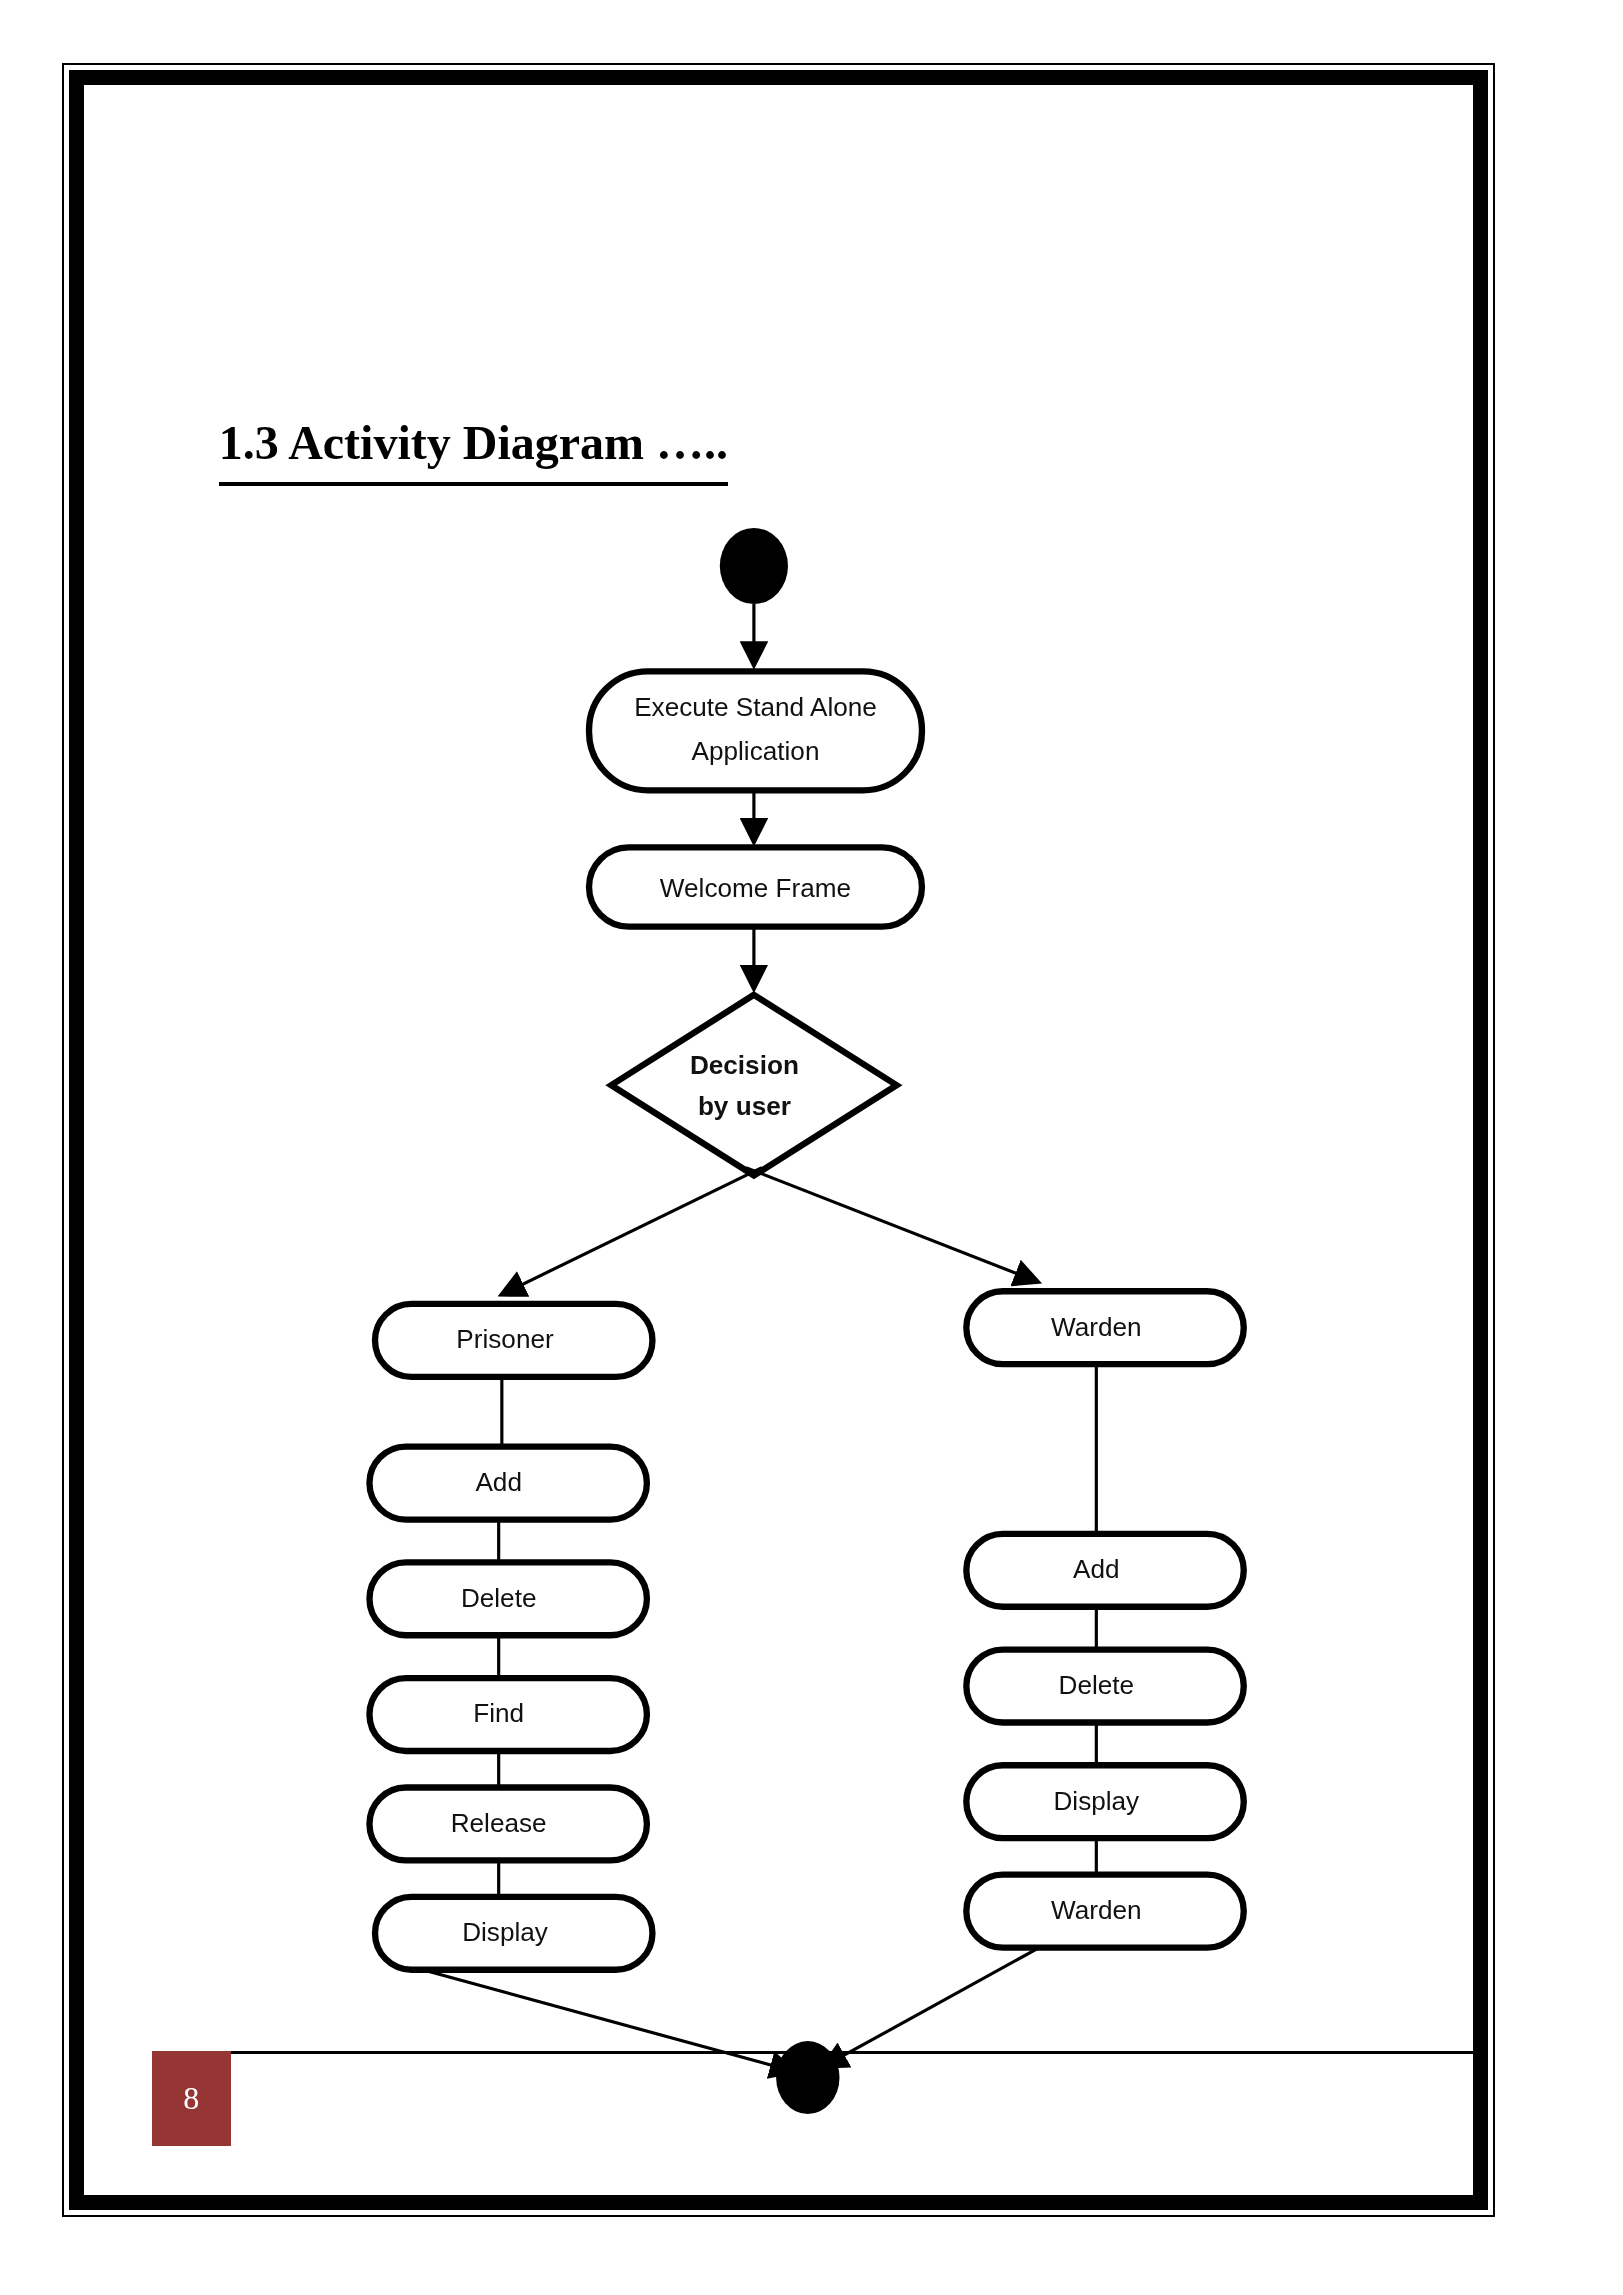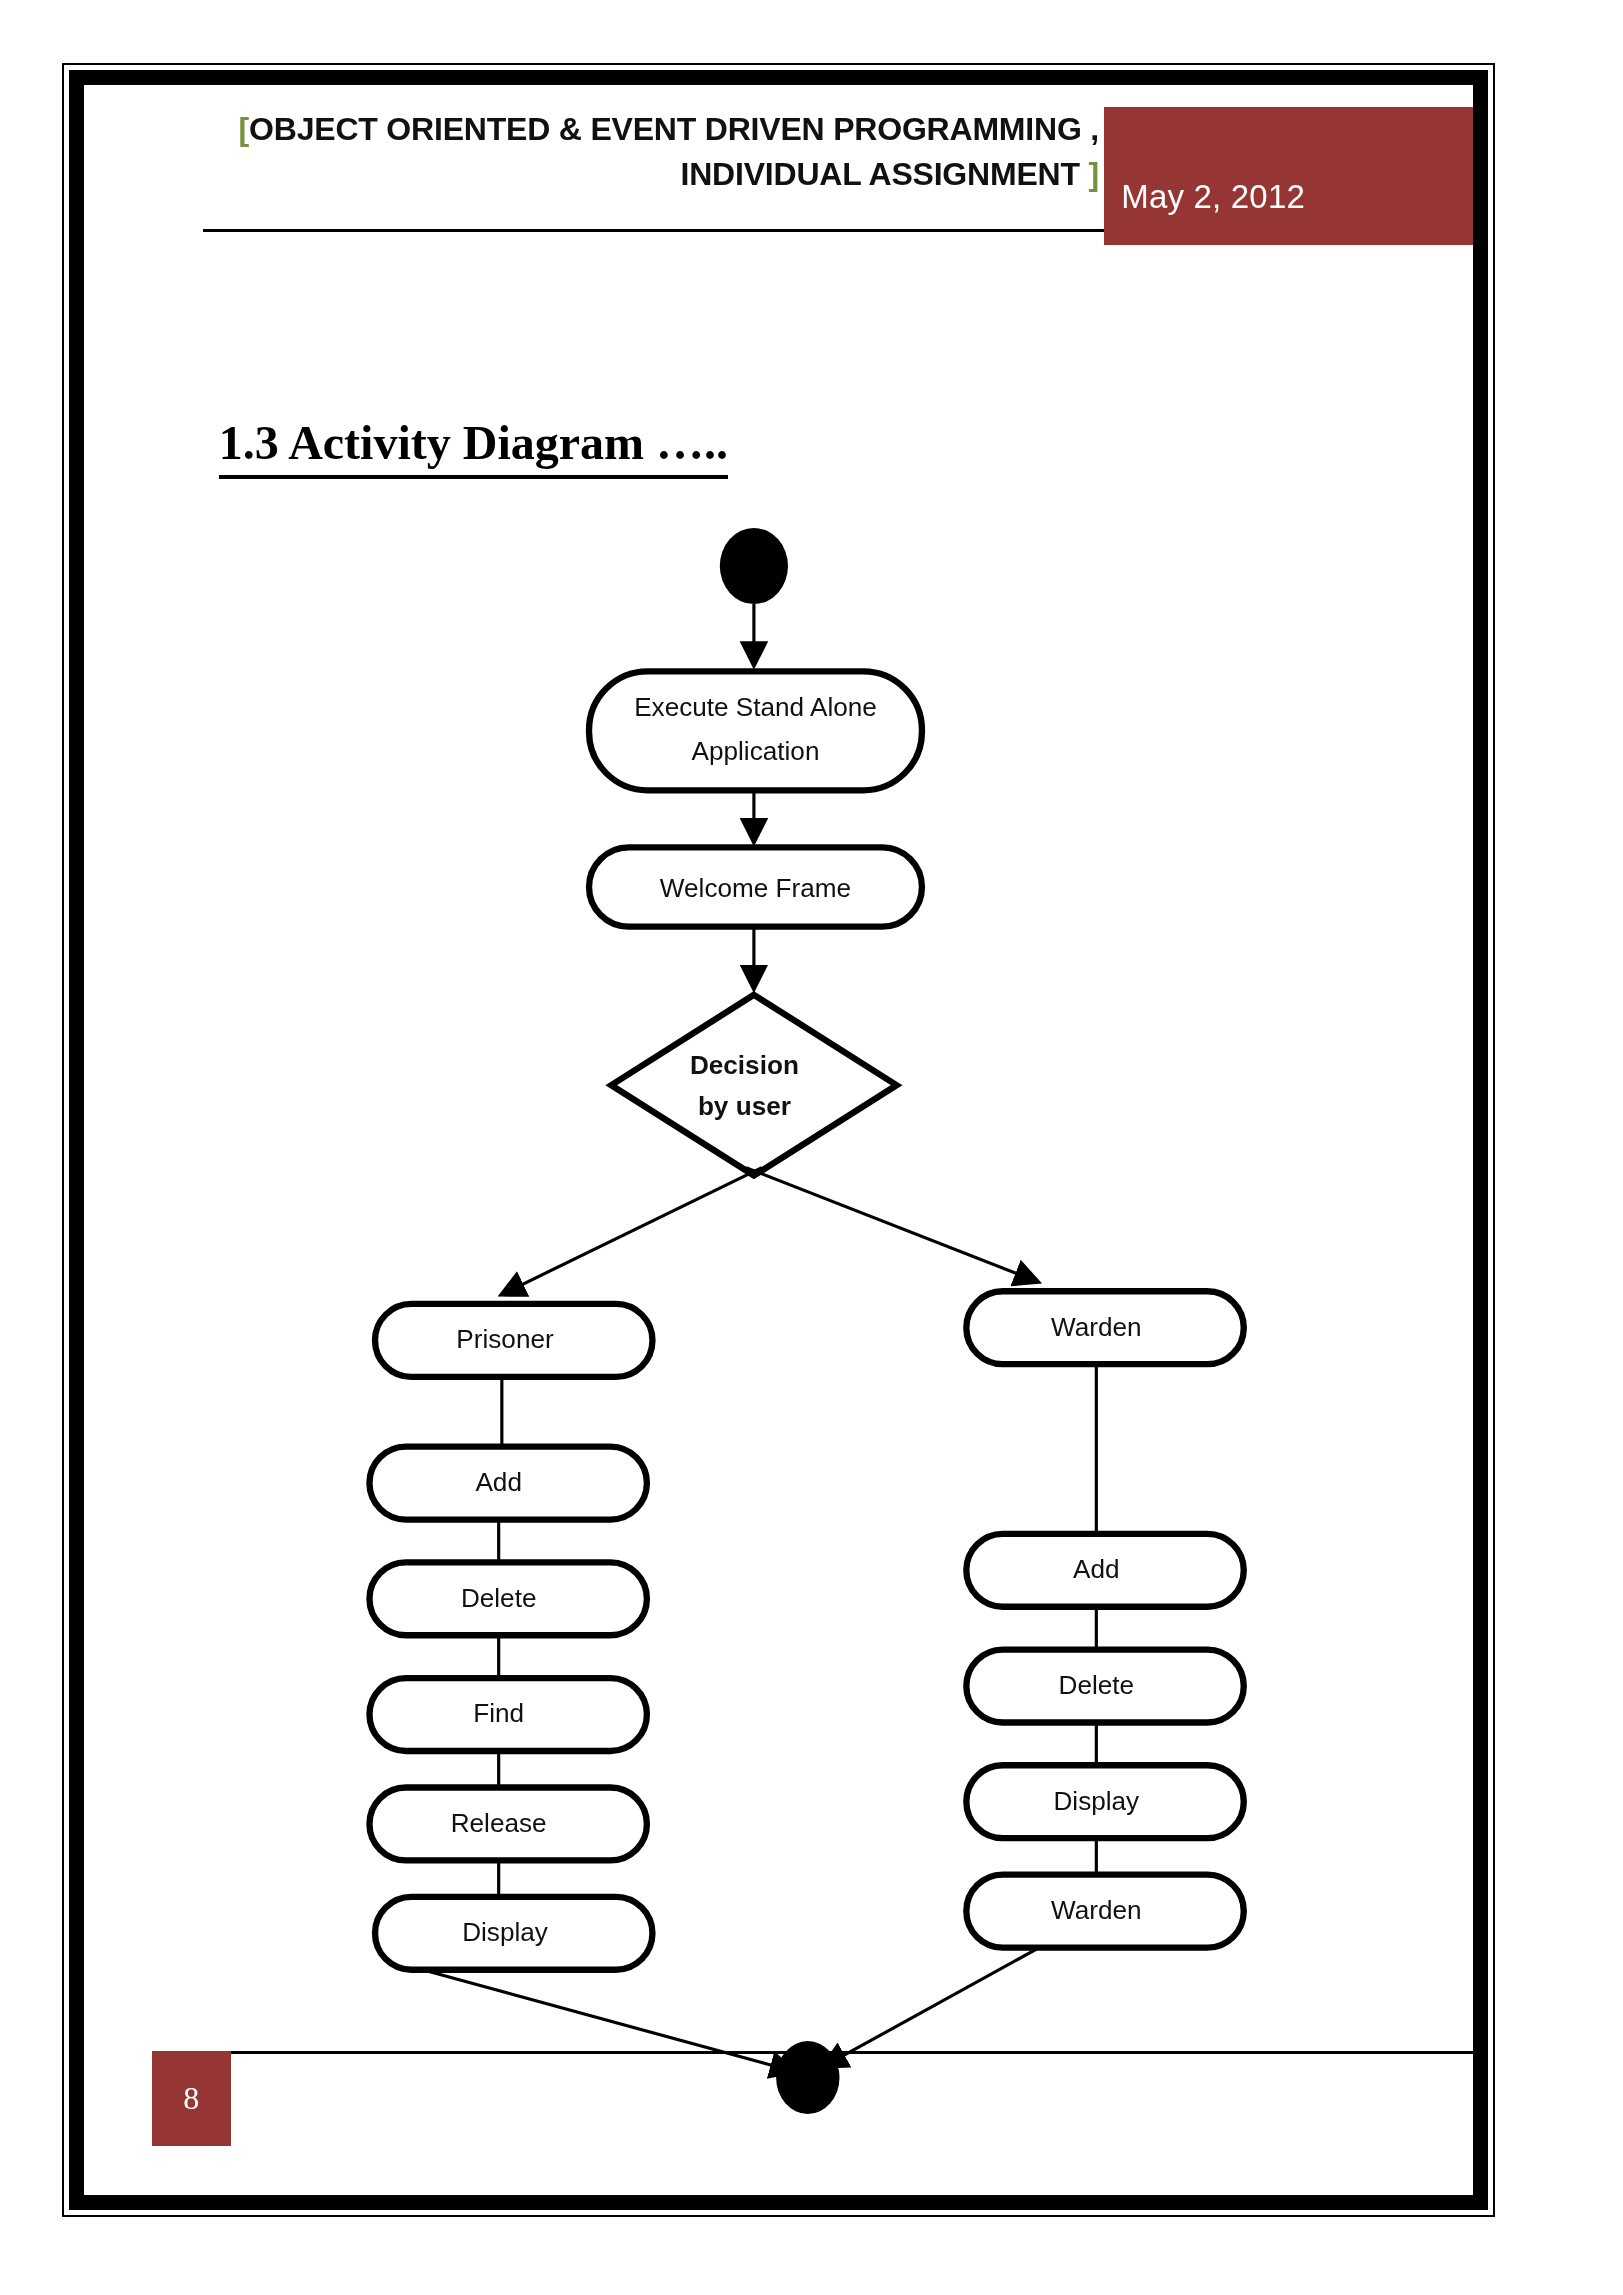--- a/index.html
+++ b/index.html
@@ -98,21 +98,21 @@
   #section-heading {
     position: absolute;
     left: 135px;
     top: 333px;
     font-family: "Liberation Serif", serif;
     font-size: 48px;
     font-weight: bold;
     color: #000;
     border-bottom: 4.8px solid #000;
     display: inline-block;
-    padding-bottom: 7px;
+    padding-bottom: 14px;
     line-height: 1.05;
     white-space: nowrap;
   }
 
   
   #diagram {
     position: absolute;
     left: 12px;
     top: 396px;
     width: 1403px;
@@ -175,30 +175,20 @@
     white-space: nowrap;
   }
 </style>
 </head>
 <body>
 
 <div id="page">
   <div id="page-inner">
     <div id="page-content">
 
-      <div id="header">
-        <div id="header-title">
-          <span class="brk">[</span><span>OBJECT ORIENTED &amp; EVENT DRIVEN PROGRAMMING ,</span><br>
-          <span>INDIVIDUAL ASSIGNMENT</span>&nbsp;<span class="brk">]</span>
-        </div>
-        <div id="date-badge">
-          <span id="date-text">May 2, 2012</span>
-        </div>
-        <div id="header-rule"></div>
-      </div>
 
       <div id="section-heading">1.3 Activity Diagram …..</div>
 
       <div id="diagram">
         <svg width="1403" height="1657" viewBox="0 0 1770 2090" xmlns="http://www.w3.org/2000/svg">
           <defs>
             <marker id="arrow" viewBox="0 0 12 12" refX="10" refY="6" markerWidth="9" markerHeight="9" orient="auto-start-reverse">
               <path d="M 0 0 L 12 6 L 0 12 z" fill="#000"></path>
             </marker>
           </defs>

